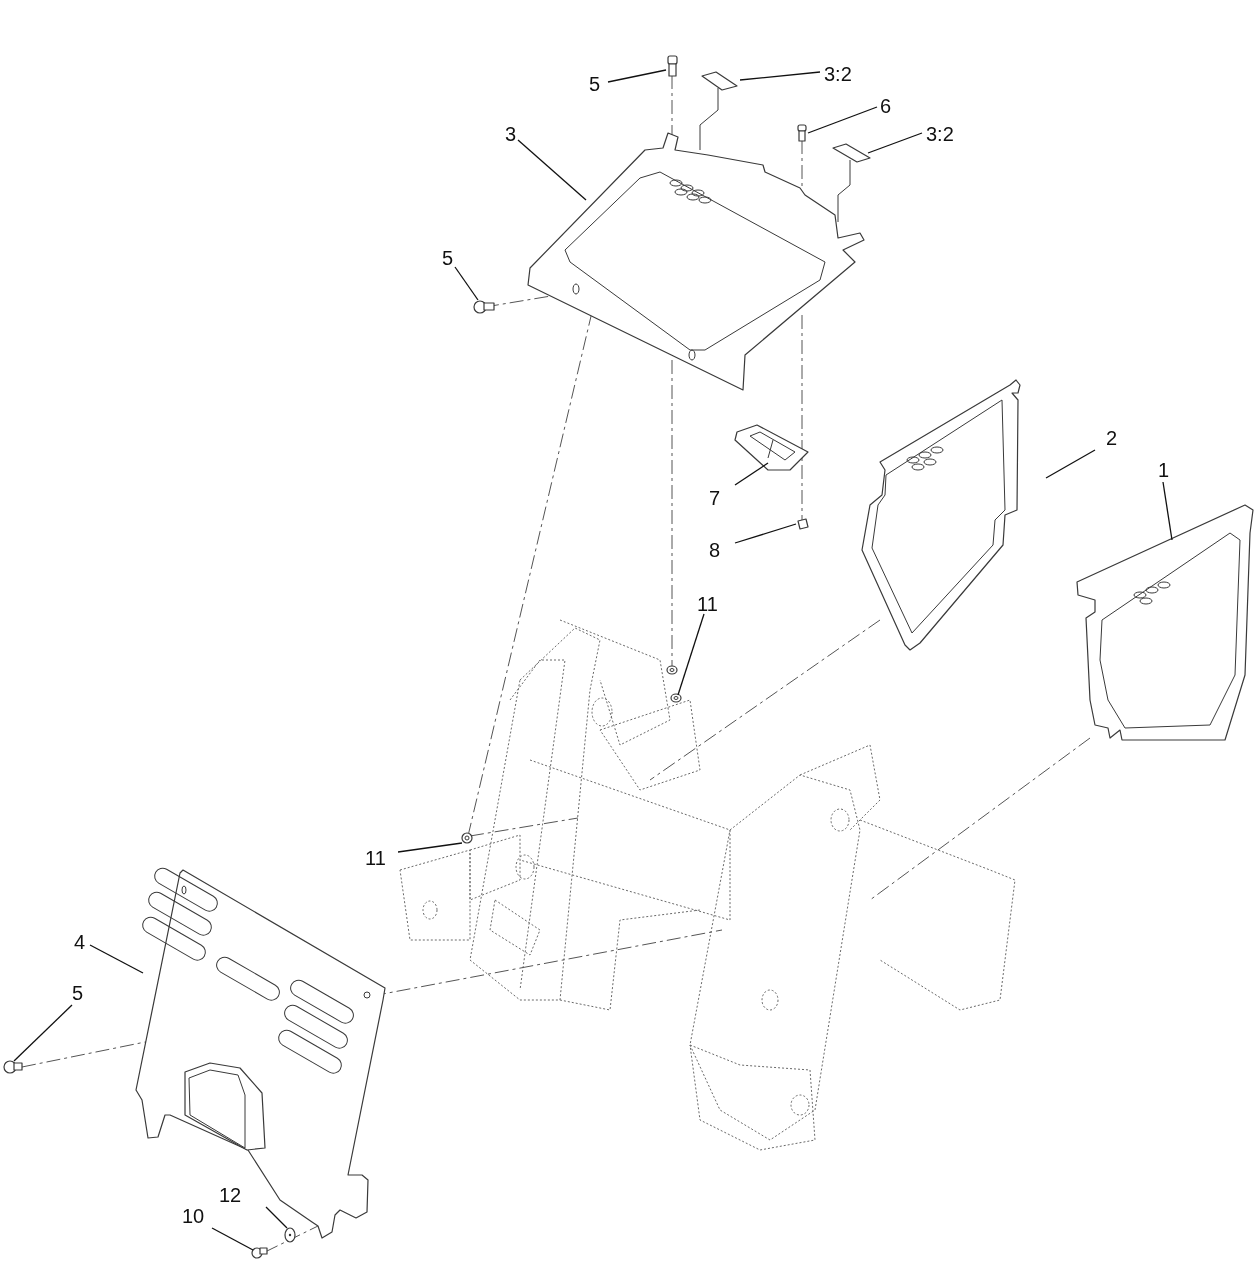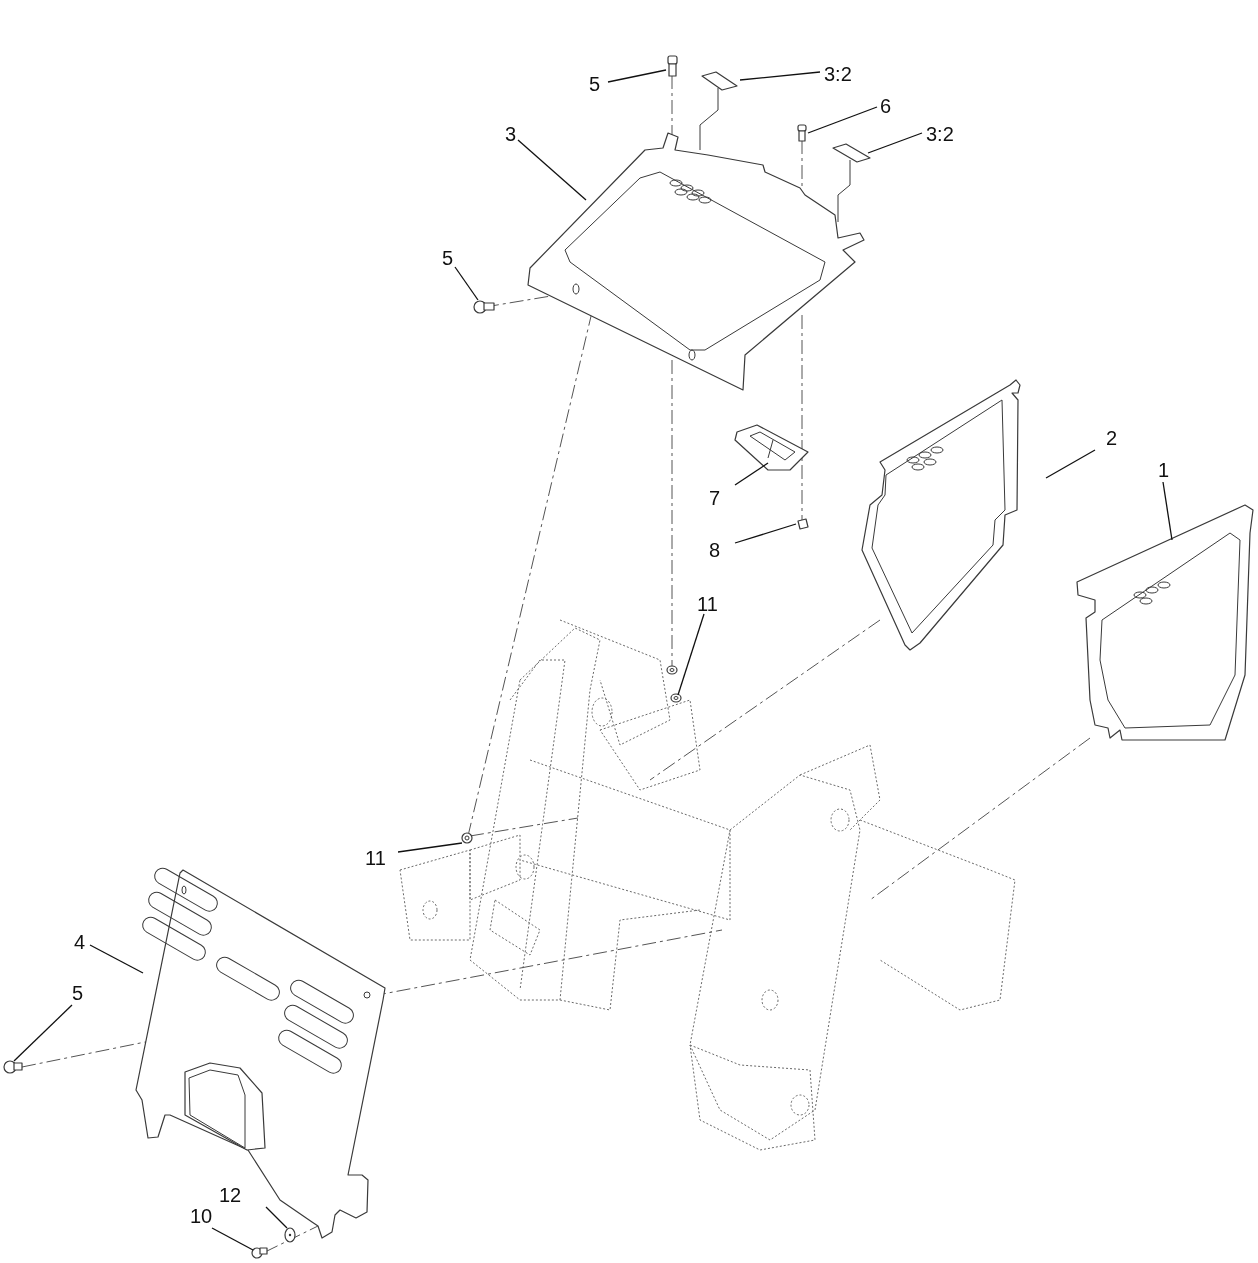--- a/index.html
+++ b/index.html
@@ -189,16 +189,16 @@
 <div class="callout" style="left:505px;top:124px;">3</div>
 <div class="callout" style="left:824px;top:64px;">3:2</div>
 <div class="callout" style="left:926px;top:124px;">3:2</div>
 <div class="callout" style="left:74px;top:932px;">4</div>
 <div class="callout" style="left:589px;top:74px;">5</div>
 <div class="callout" style="left:442px;top:248px;">5</div>
 <div class="callout" style="left:72px;top:983px;">5</div>
 <div class="callout" style="left:880px;top:96px;">6</div>
 <div class="callout" style="left:709px;top:488px;">7</div>
 <div class="callout" style="left:709px;top:540px;">8</div>
-<div class="callout" style="left:182px;top:1206px;margin-left:8px;">10</div>
+<div class="callout" style="left:182px;top:1206px;">10</div>
 <div class="callout" style="left:697px;top:594px;">11</div>
 <div class="callout" style="left:365px;top:848px;">11</div>
 <div class="callout" style="left:219px;top:1185px;">12</div>
 
 </body></html>

